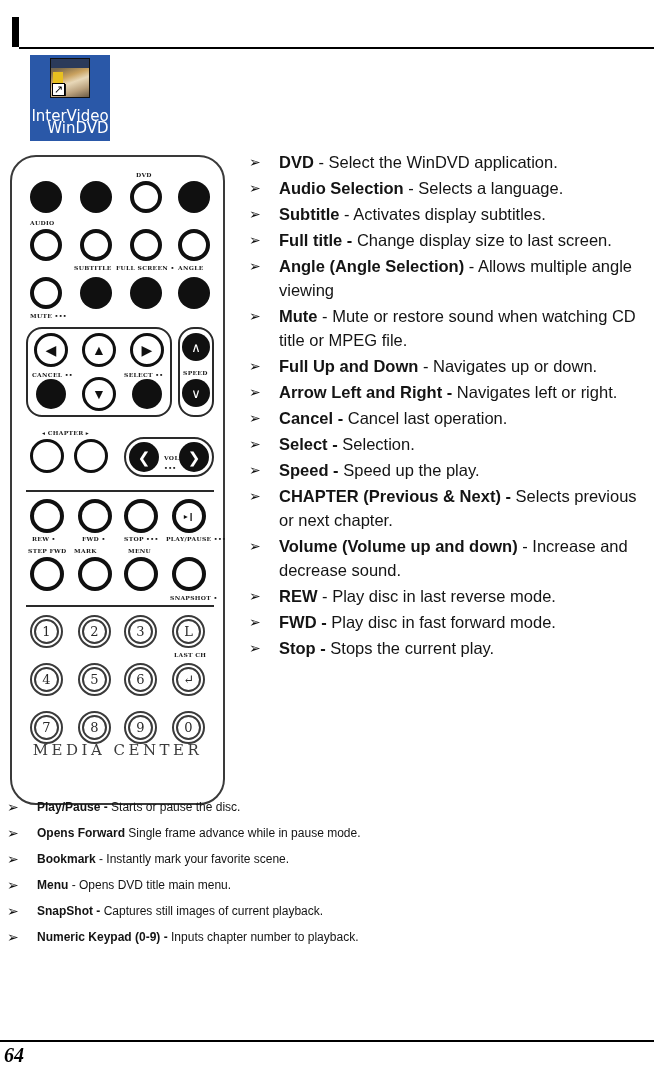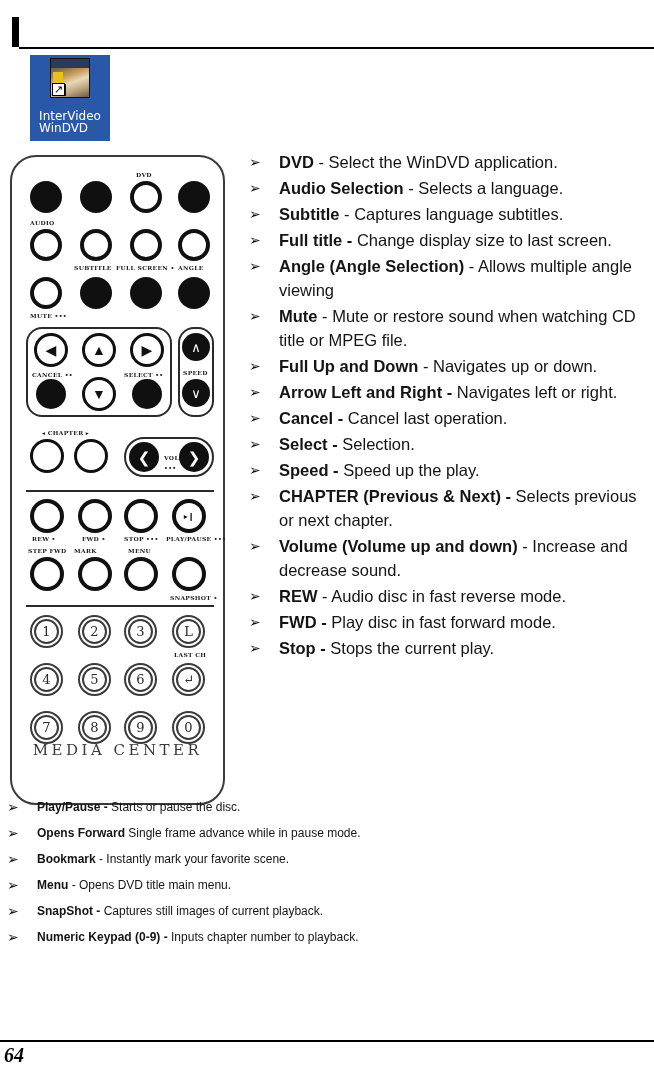--- a/index.html
+++ b/index.html
@@ -87,23 +87,23 @@
     border: 1px solid #000;
     box-sizing: border-box;
     font-size: 11px;
     line-height: 10px;
     color: #000;
     text-align: center;
   }
   .desk-icon-label {
     margin-top: 12px;
     color: #ffffff;
-    font-size: 12px;
+    font-size: 15px;
     line-height: 12px;
-    text-align: left;
+    text-align: right;
     font-family: "DejaVu Sans", sans-serif;
   }
 
   
   .remote {
     position: absolute;
     left: 10px; top: 155px;
     width: 215px; height: 650px;
     border: 2px solid #3a3a3a;
     border-radius: 26px;
@@ -387,21 +387,21 @@
     <div class="bullet-row">
       <span class="bullet-glyph">➢</span>
       <span class="bullet-text"><b>DVD</b><span> - Select the WinDVD application.</span></span>
     </div>
     <div class="bullet-row">
       <span class="bullet-glyph">➢</span>
       <span class="bullet-text"><b>Audio Selection</b><span> - Selects a language.</span></span>
     </div>
     <div class="bullet-row">
       <span class="bullet-glyph">➢</span>
-      <span class="bullet-text"><b>Subtitle</b><span> - Captures language subtitles.</span></span>
+      <span class="bullet-text"><b>Subtitle</b><span> - Activates display subtitles.</span></span>
     </div>
     <div class="bullet-row">
       <span class="bullet-glyph">➢</span>
       <span class="bullet-text"><b>Full title -</b><span> Change display size to last screen.</span></span>
     </div>
     <div class="bullet-row">
       <span class="bullet-glyph">➢</span>
       <span class="bullet-text"><b>Angle (Angle Selection)</b><span> - Allows multiple angle viewing</span></span>
     </div>
     <div class="bullet-row">
@@ -431,21 +431,21 @@
     <div class="bullet-row">
       <span class="bullet-glyph">➢</span>
       <span class="bullet-text"><b>CHAPTER (Previous &amp; Next) -</b><span> Selects previous or next chapter.</span></span>
     </div>
     <div class="bullet-row">
       <span class="bullet-glyph">➢</span>
       <span class="bullet-text"><b>Volume (Volume up and down)</b><span> - Increase and decrease sound.</span></span>
     </div>
     <div class="bullet-row">
       <span class="bullet-glyph">➢</span>
-      <span class="bullet-text"><b>REW </b><span> - Audio disc in fast reverse mode.</span></span>
+      <span class="bullet-text"><b>REW </b><span> - Play disc in last reverse mode.</span></span>
     </div>
     <div class="bullet-row">
       <span class="bullet-glyph">➢</span>
       <span class="bullet-text"><b>FWD -</b><span> Play disc in fast forward mode.</span></span>
     </div>
     <div class="bullet-row">
       <span class="bullet-glyph">➢</span>
       <span class="bullet-text"><b>Stop -</b><span> Stops the current play.</span></span>
     </div>
   </div>

